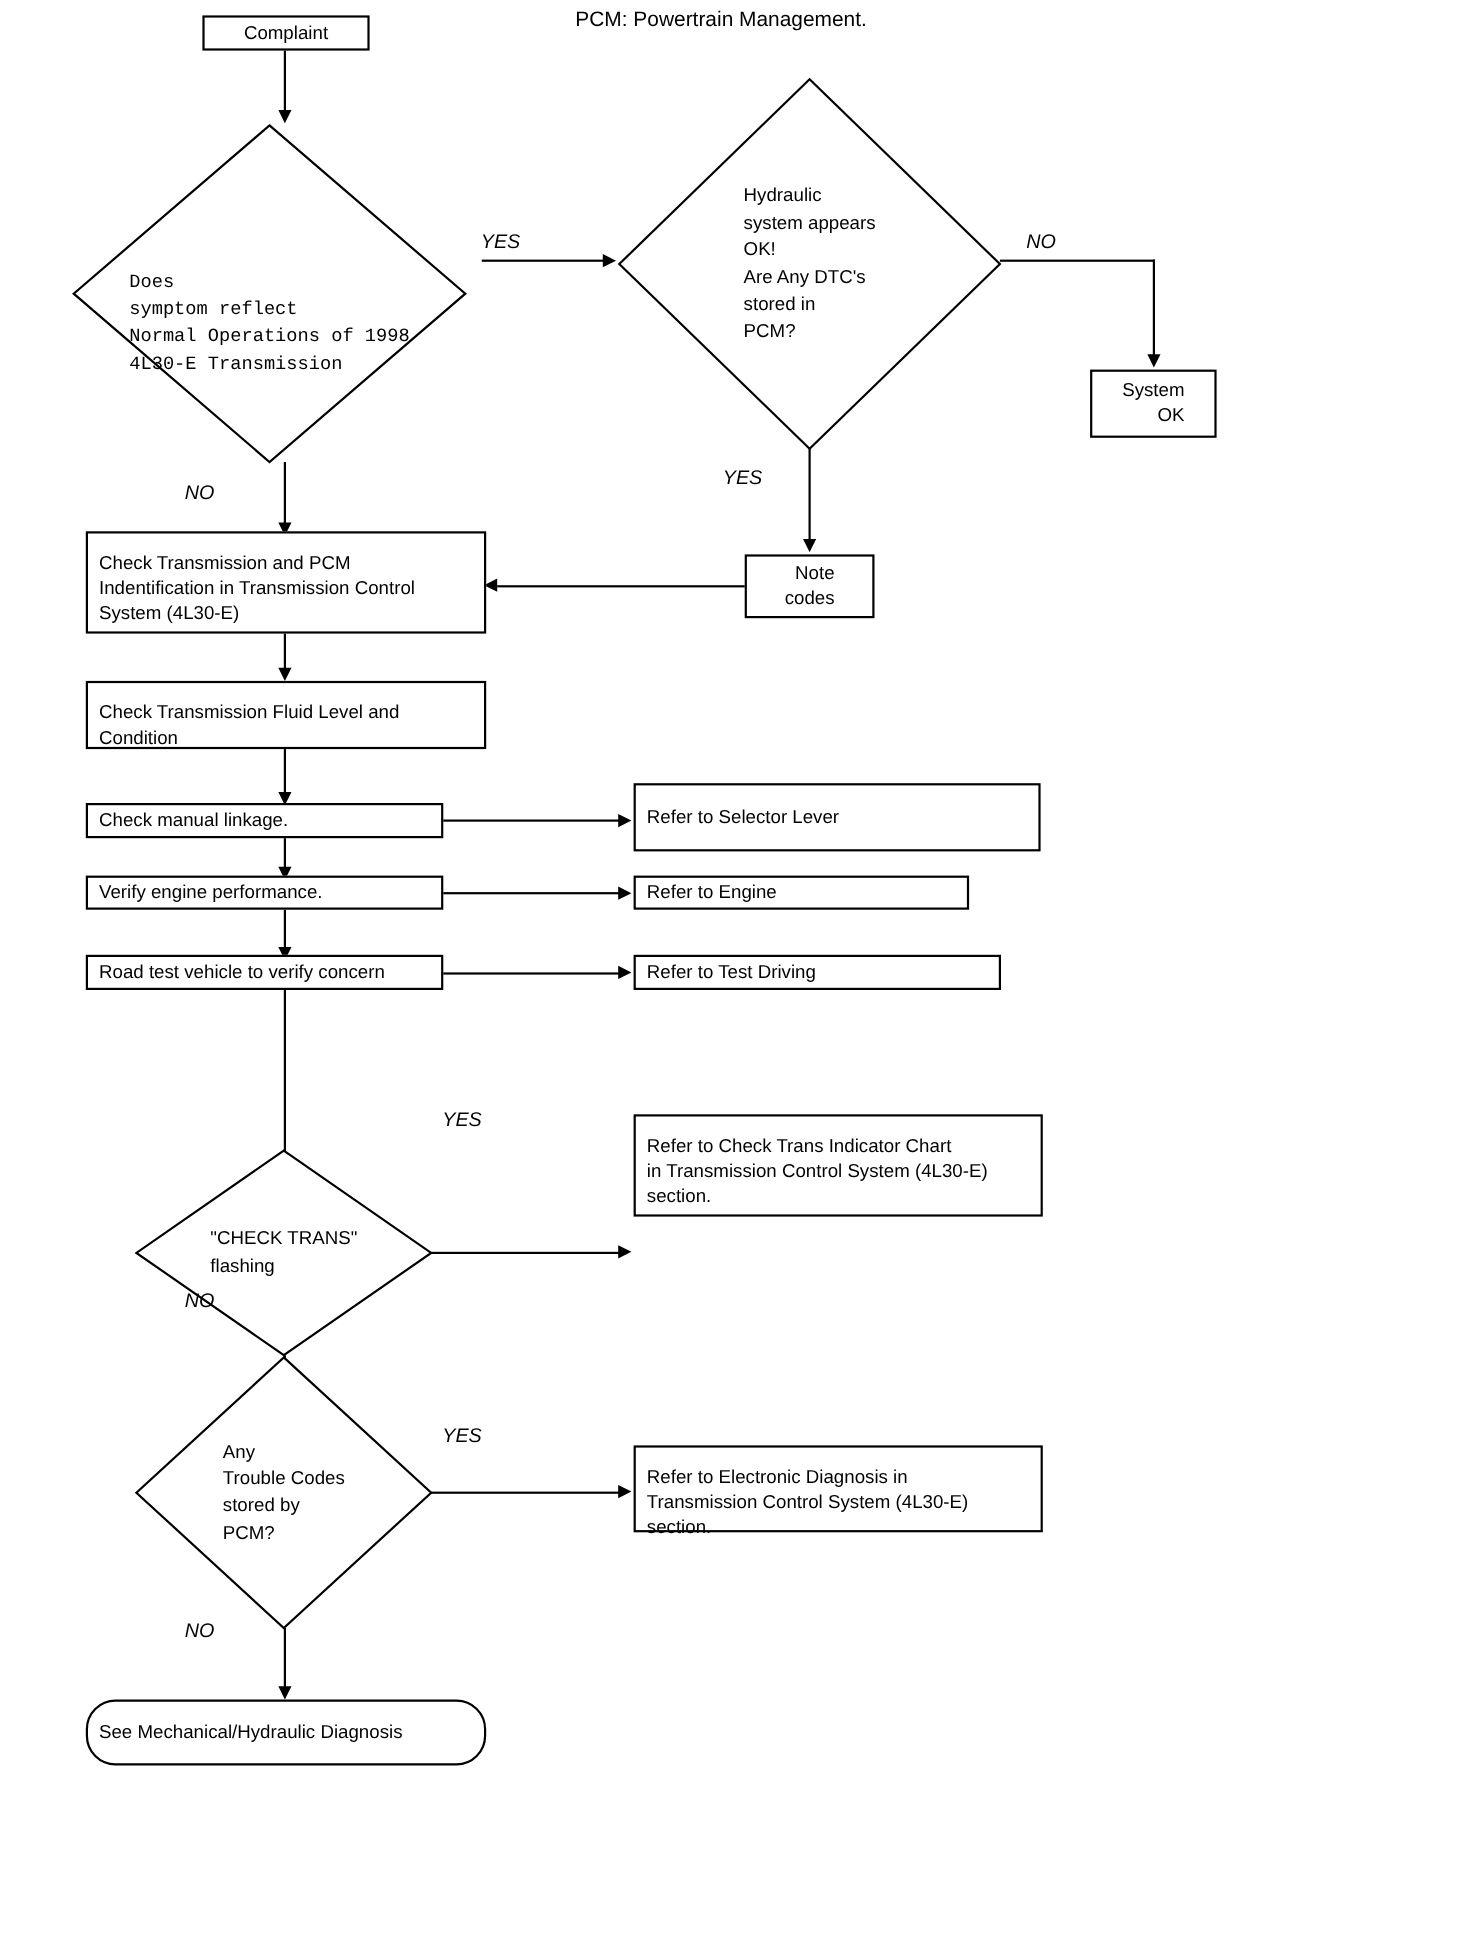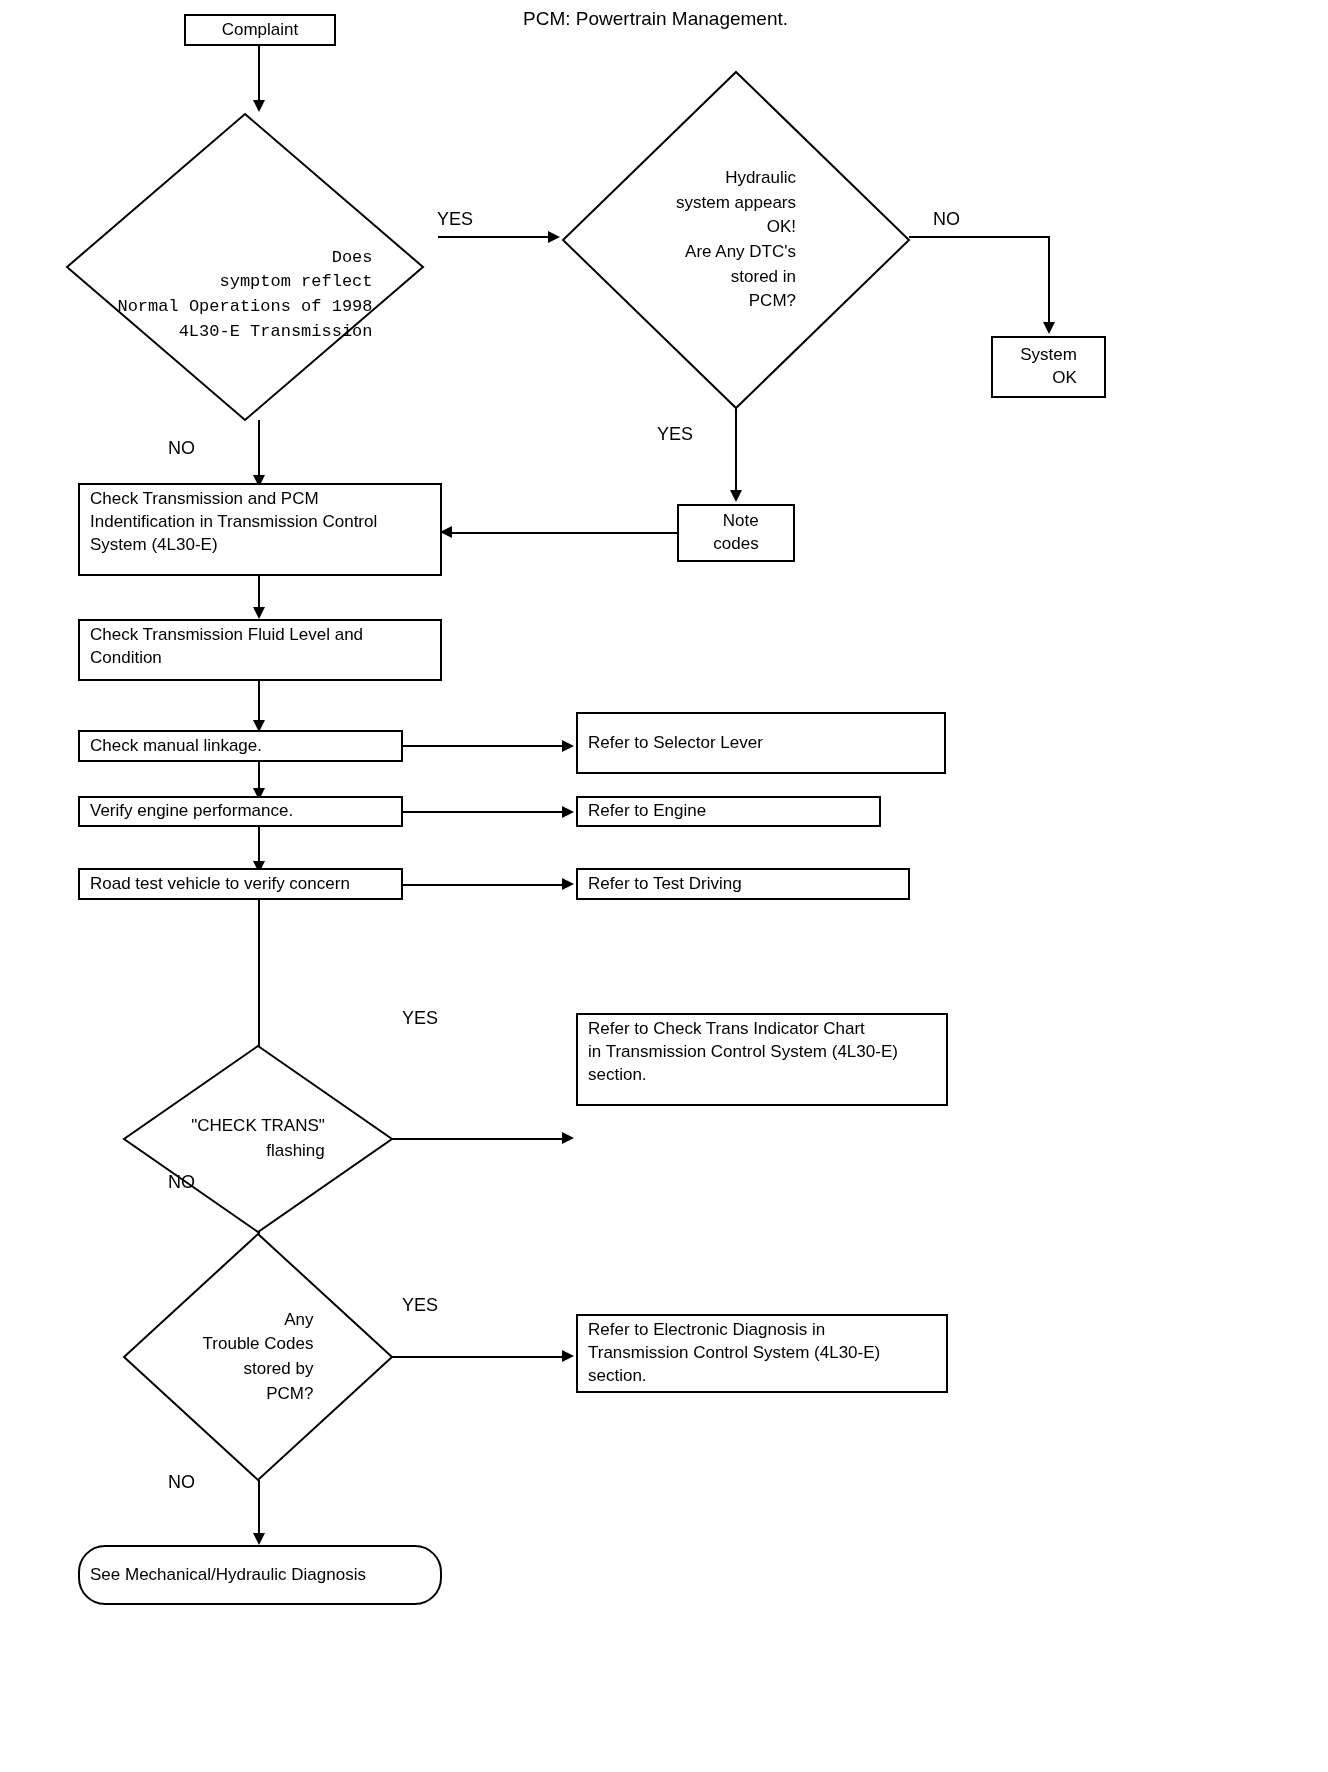--- a/index.html
+++ b/index.html
@@ -18,21 +18,21 @@
   }
 
   
   .box {
     position: absolute;
     box-sizing: border-box;
     border: 2px solid #000;
     background: #fff;
     font-size: 17px;
     line-height: 1.35;
-    padding: 3px 10px;
+    padding: 16px 10px;
     white-space: pre-line;
     color: #000;
   }
   .box.center {
     display: flex;
     align-items: center;
     justify-content: center;
     text-align: right;
     padding: 4px;
     white-space: pre-line;
@@ -53,21 +53,21 @@
   
   .diamond-wrap { position: absolute; }
   .diamond-wrap svg { display: block; position: absolute; left: 0; top: 0; }
   .diamond-text {
     position: absolute;
     left: 0; top: 0;
     width: 100%; height: 100%;
     display: flex;
     align-items: center;
     justify-content: center;
-    text-align: right;
+    text-align: left;
     font-size: 17px;
     line-height: 1.45;
     white-space: pre-line;
     pointer-events: none;
   }
 
   
   .ln { position: absolute; background: #000; }
   .ln.v { width: 2px; }
   .ln.h { height: 2px; }
@@ -95,20 +95,21 @@
     border-right: 12px solid #000;
   }
 
   
   .edge-label {
     position: absolute;
     font-size: 18px;
     font-weight: normal;
     color: #000;
     white-space: nowrap;
+    font-style: italic;
   }
 
   
   .header-note {
     position: absolute;
     font-size: 19px;
     color: #000;
     white-space: nowrap;
   }
 </style>

